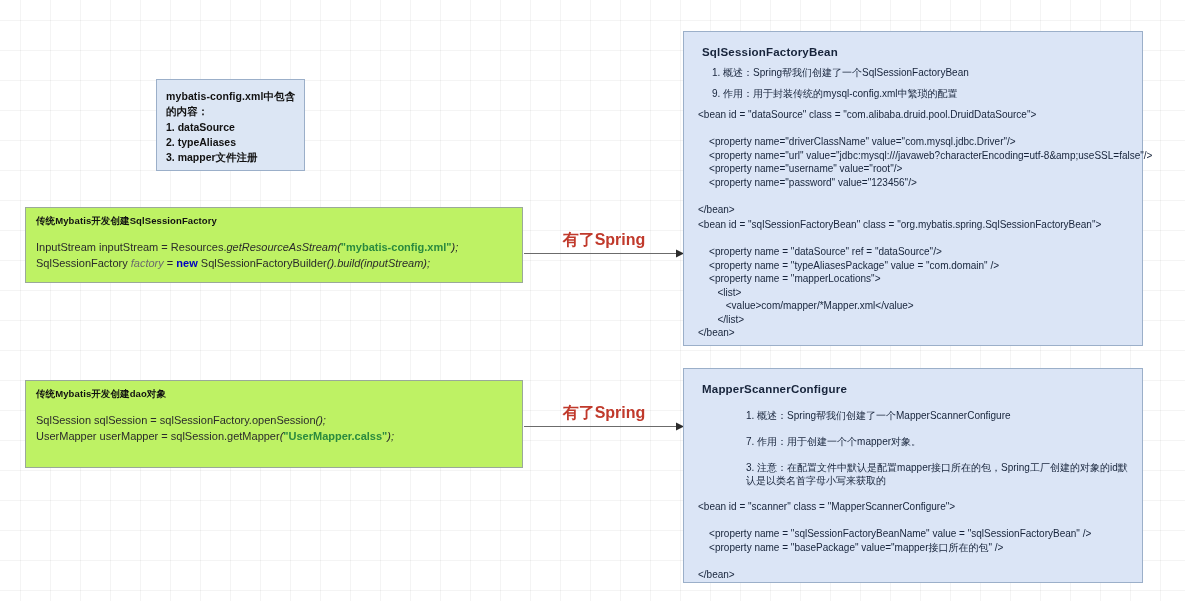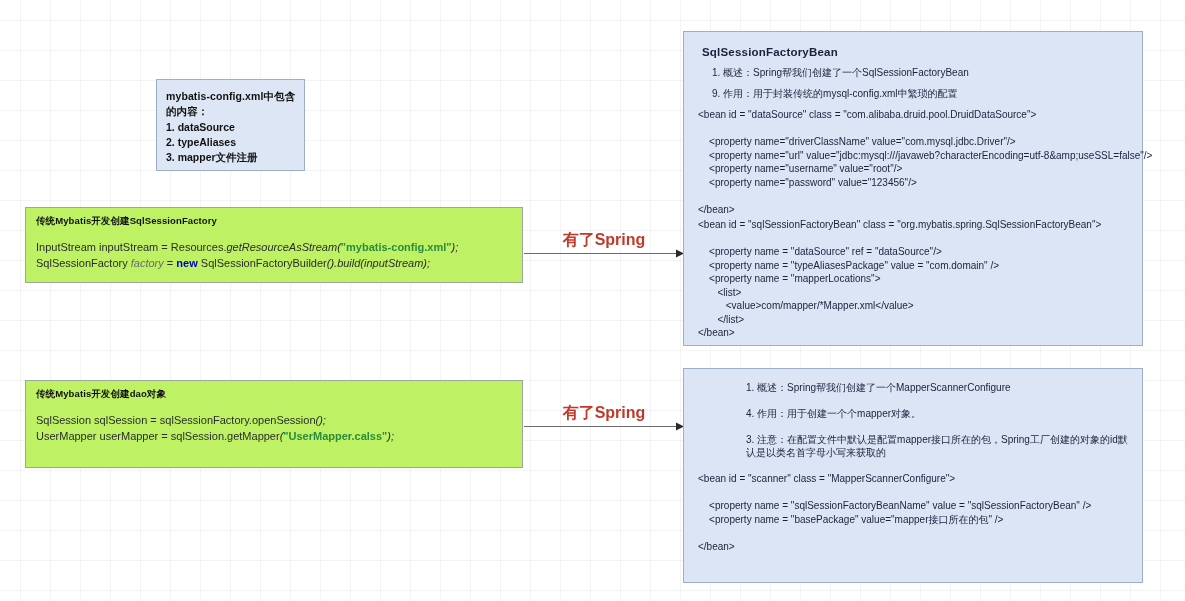--- a/index.html
+++ b/index.html
@@ -164,23 +164,24 @@
     &lt;property name = "dataSource" ref = "dataSource"/&gt;
     &lt;property name = "typeAliasesPackage" value = "com.domain" /&gt;
     &lt;property name = "mapperLocations"&gt;
        &lt;list&gt;
           &lt;value&gt;com/mapper/*Mapper.xml&lt;/value&gt;
        &lt;/list&gt;
 &lt;/bean&gt;</div>
   </div>
 
   <div class="box blue-panel" id="panel-bottom">
+    <div class="panel-title">MapperScannerConfigure</div>
     <ul class="panel-list">
       <li>1. 概述：Spring帮我们创建了一个MapperScannerConfigure</li>
-      <li>4. 作用：用于创建一个个mapper对象。</li>
+      <li>7. 作用：用于创建一个个mapper对象。</li>
       <li>3. 注意：在配置文件中默认是配置mapper接口所在的包，Spring工厂创建的对象的id默认是以类名首字母小写来获取的</li>
     </ul>
     <div class="xml">&lt;bean id = "scanner" class = "MapperScannerConfigure"&gt;
 
     &lt;property name = "sqlSessionFactoryBeanName" value = "sqlSessionFactoryBean" /&gt;
     &lt;property name = "basePackage" value="mapper接口所在的包" /&gt;
 
 &lt;/bean&gt;</div>
 
   </div>

